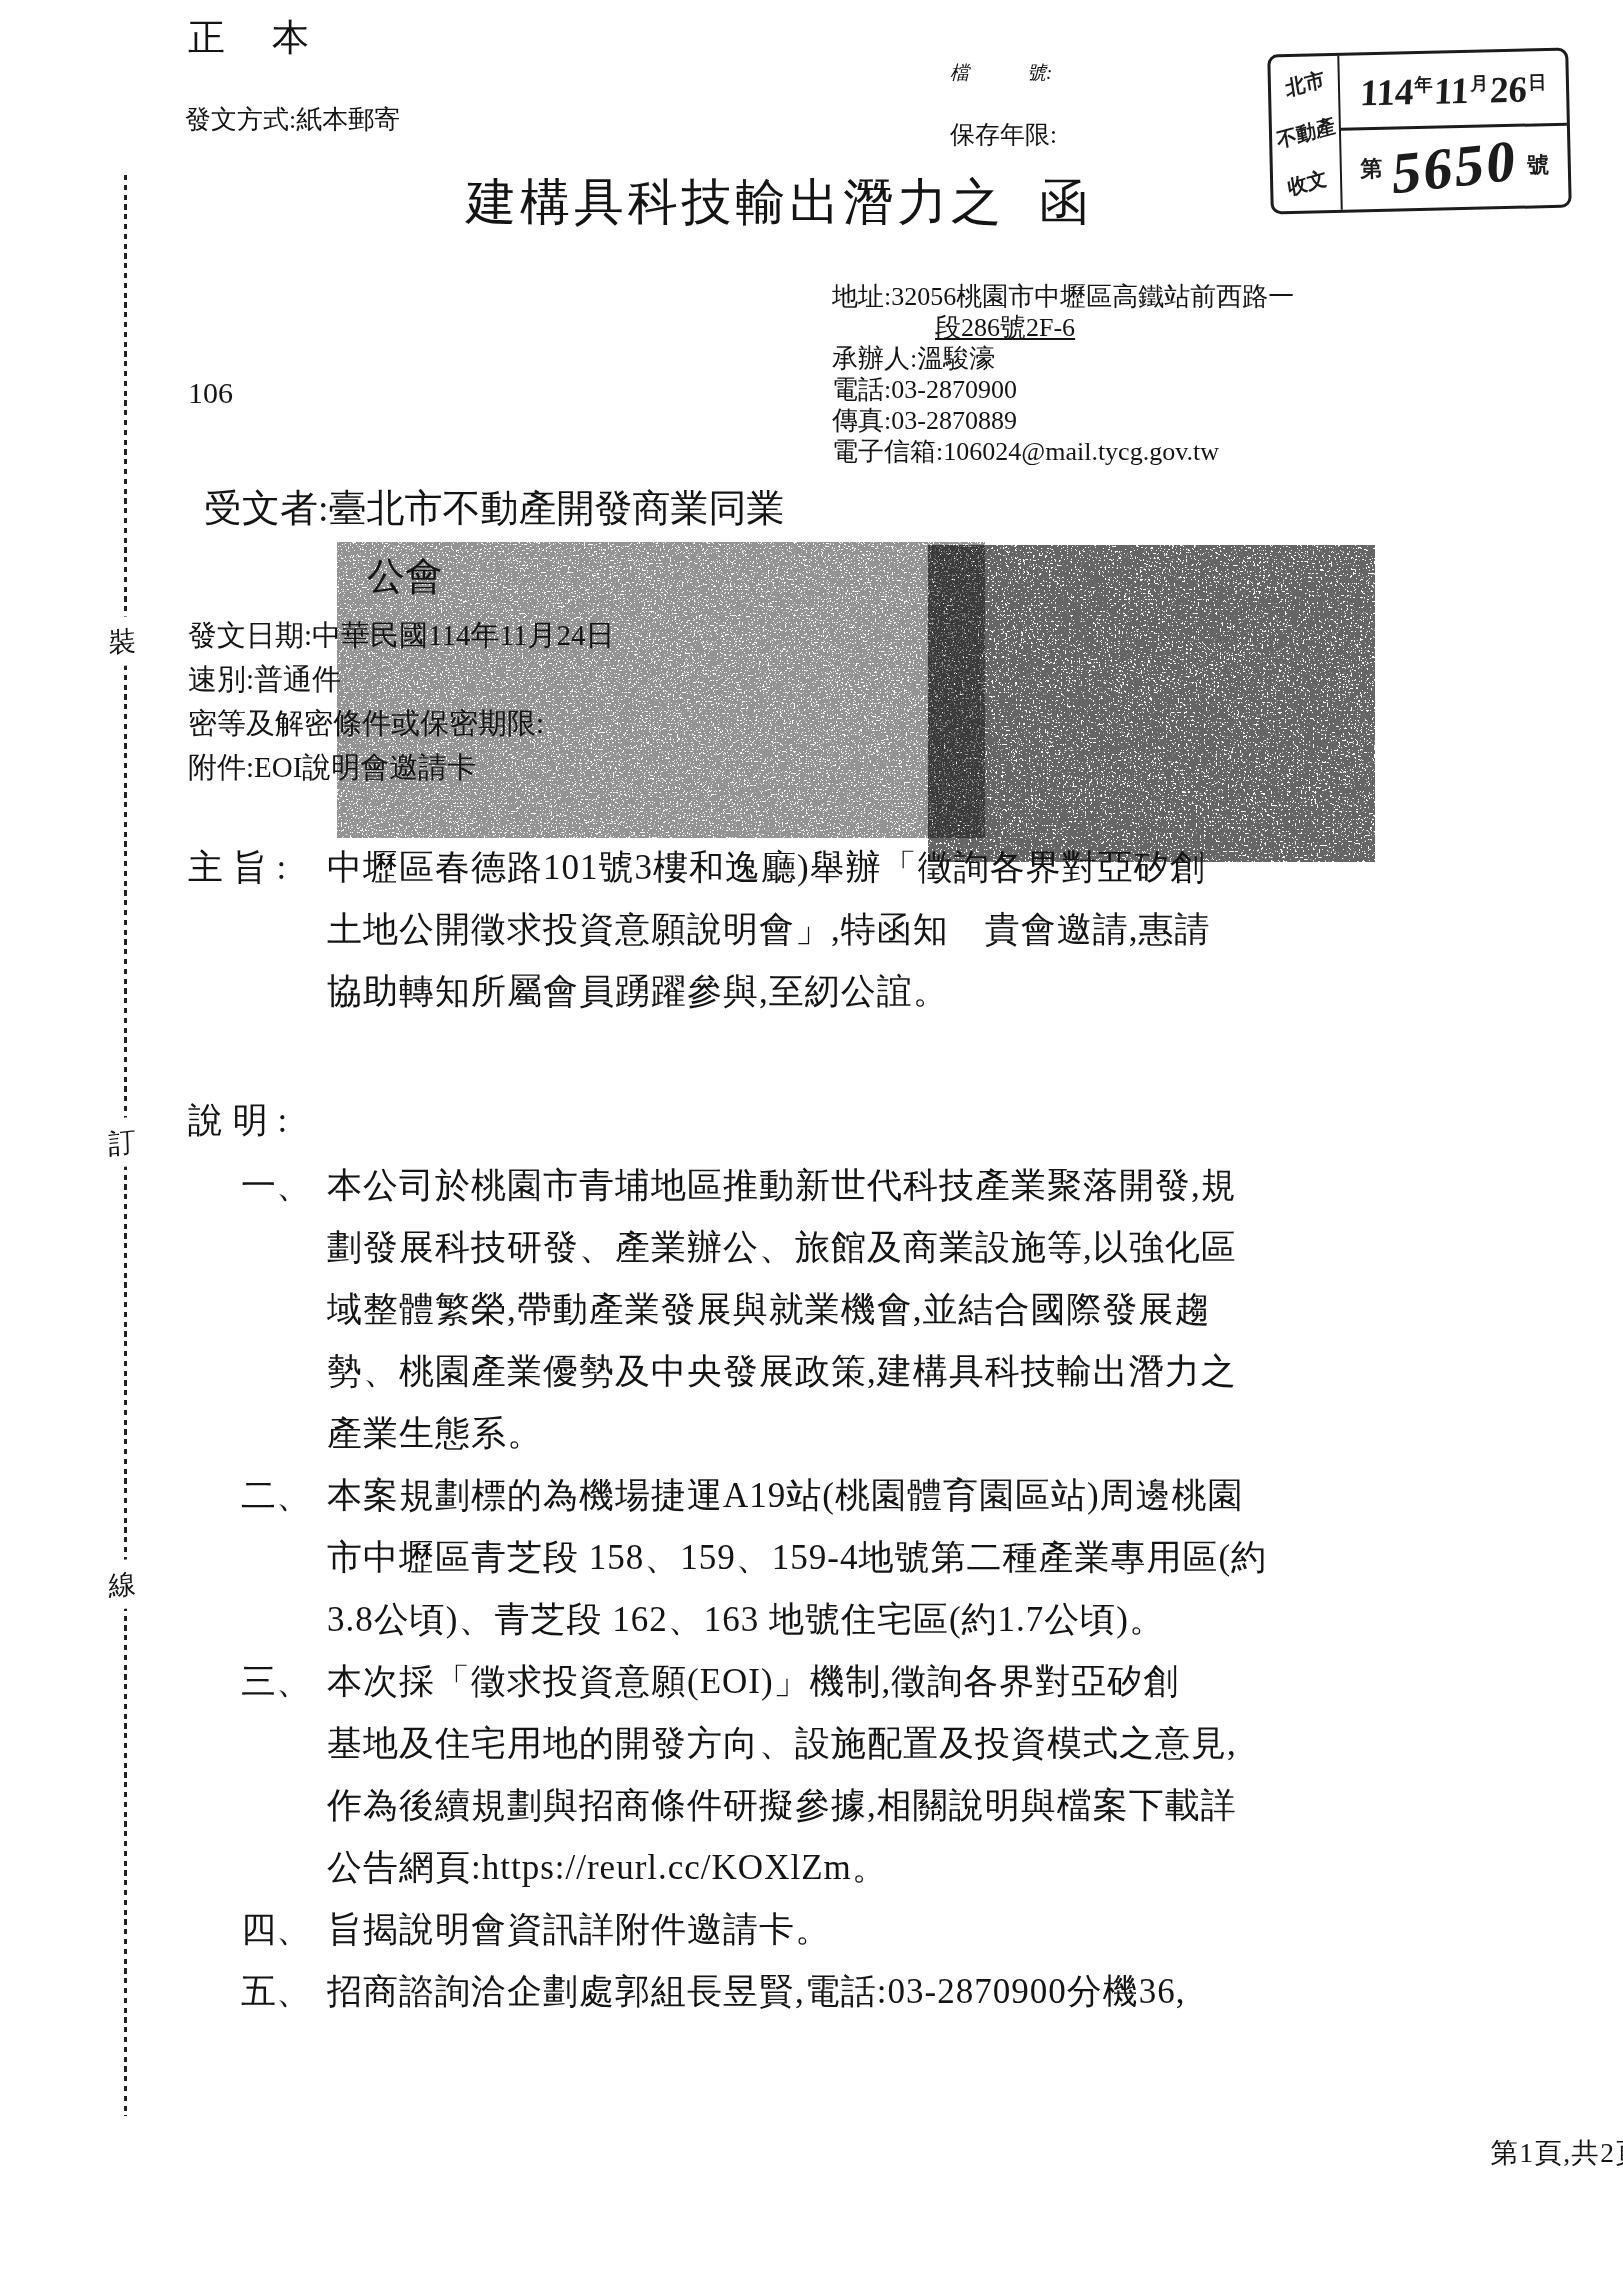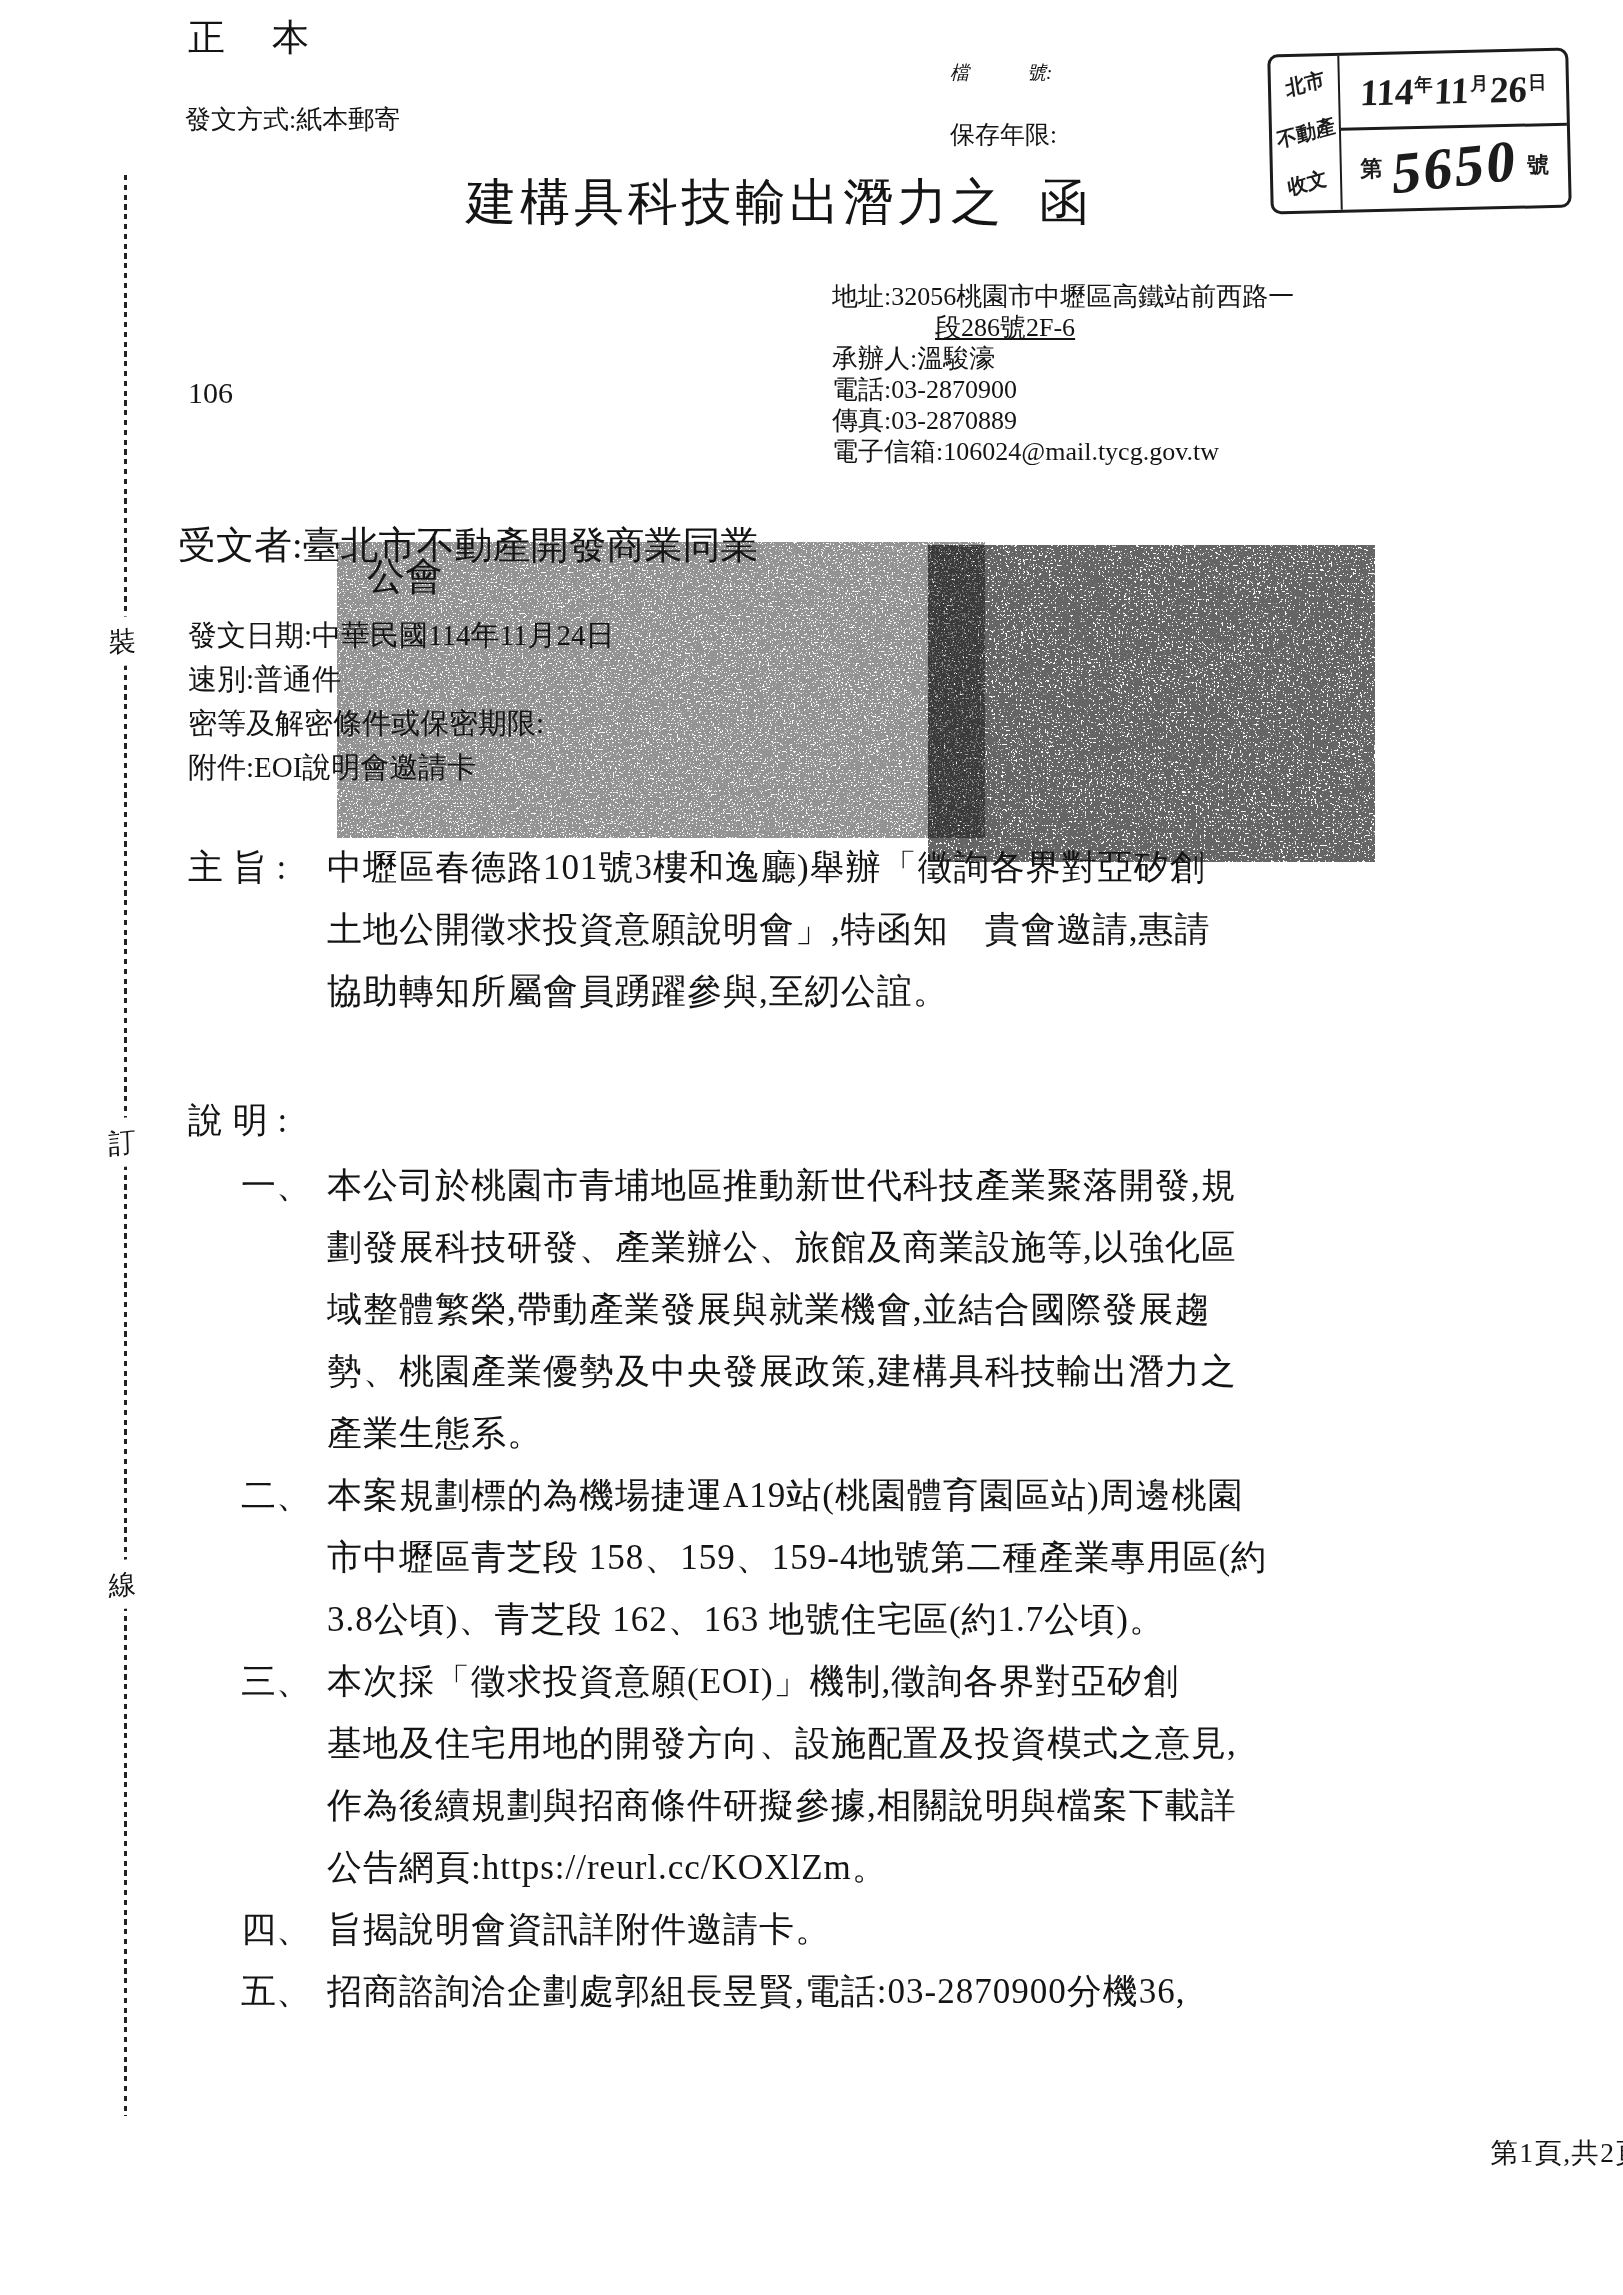--- a/index.html
+++ b/index.html
@@ -33,21 +33,21 @@
   .stamp-no .hand{font-size:58px;font-weight:700;transform:rotate(-5deg) skewX(-10deg);letter-spacing:2.6px;line-height:1;}
   
   .title{left:466px;top:169px;font-size:50px;letter-spacing:3.9px;white-space:nowrap;}
   .title .doctype{margin-left:34px;}
   
   .sender{left:832px;top:281px;font-size:26px;line-height:31px;white-space:nowrap;}
   .sender .indent{padding-left:103px;text-decoration:underline;}
   
   .postal{left:188px;top:376px;font-size:30px;}
   .r-addr{left:188px;top:419px;font-size:30px;}
-  .recv{left:178px;top:483px;font-size:38px;white-space:nowrap;margin-top:37px;}
+  .recv{left:204px;top:483px;font-size:38px;white-space:nowrap;}
   .recv2{left:367px;top:551px;font-size:38px;}
   
   .meta{left:188px;top:613px;font-size:29px;line-height:44px;white-space:nowrap;}
   
   .sub-label{left:188px;top:844px;font-size:35px;letter-spacing:9.2px;}
   .subject{left:327px;top:837px;font-size:35px;line-height:62px;letter-spacing:1px;white-space:nowrap;}
   .desc-label{left:188px;top:1097px;font-size:35px;letter-spacing:9.8px;}
   .desc{left:0;top:1155px;font-size:35px;line-height:62px;letter-spacing:1px;white-space:nowrap;}
   .desc .ln{padding-left:327px;position:relative;}
   .desc .inum{position:absolute;left:241px;letter-spacing:0;}

